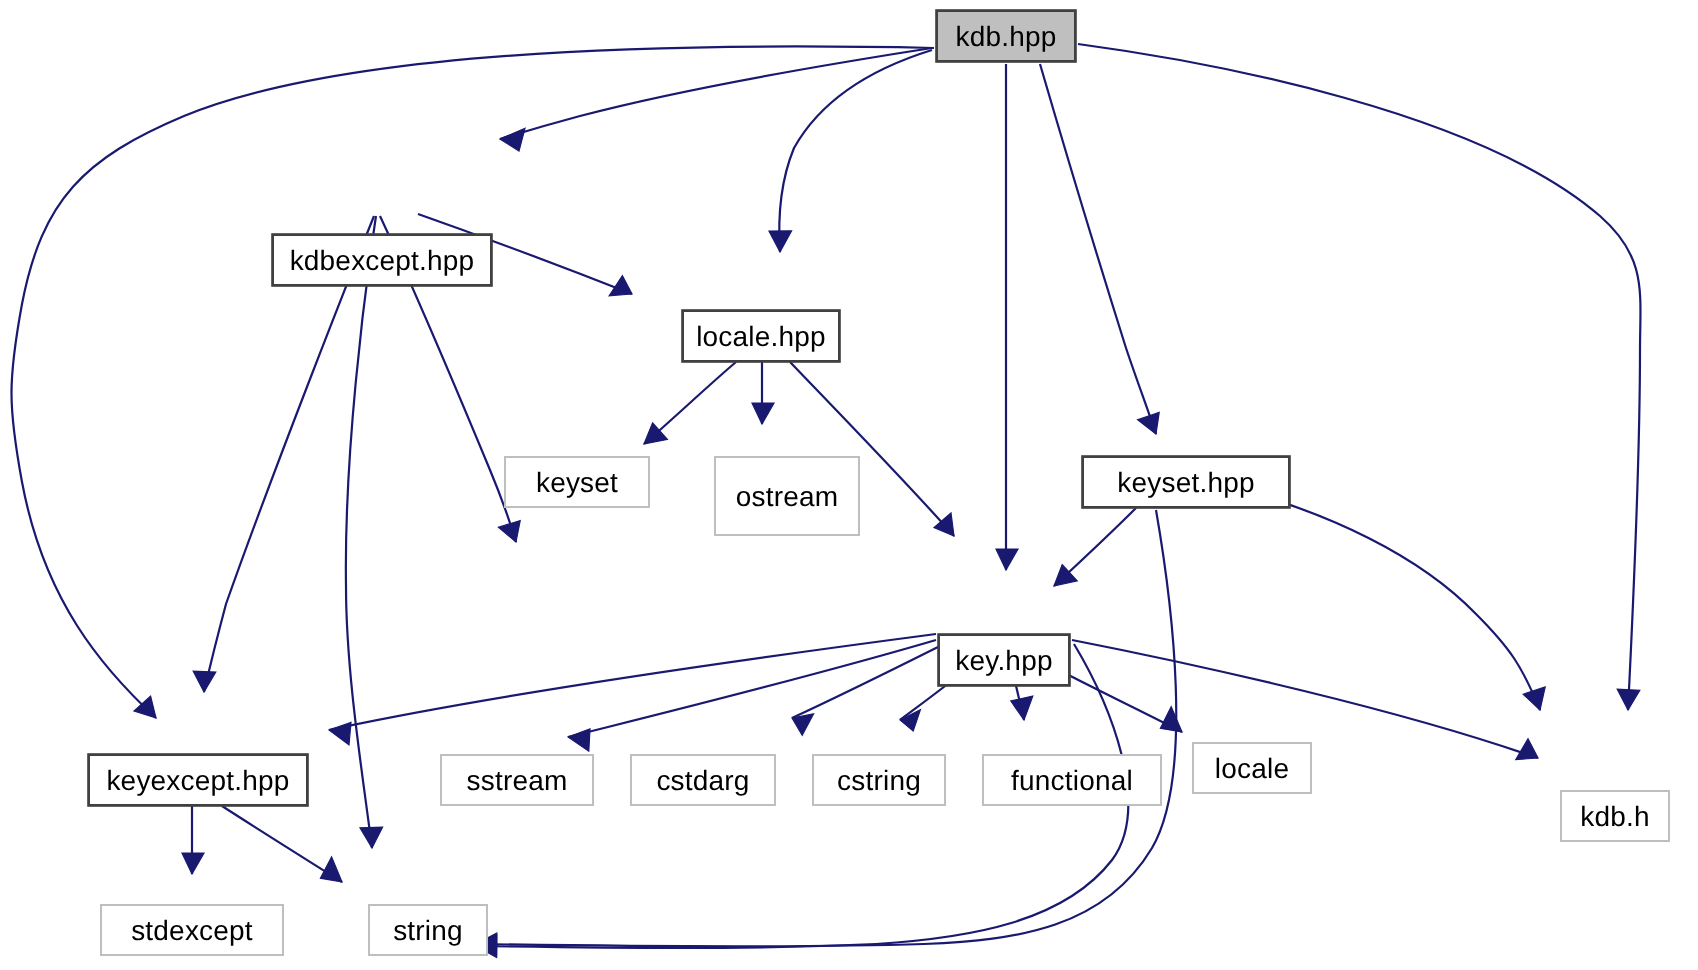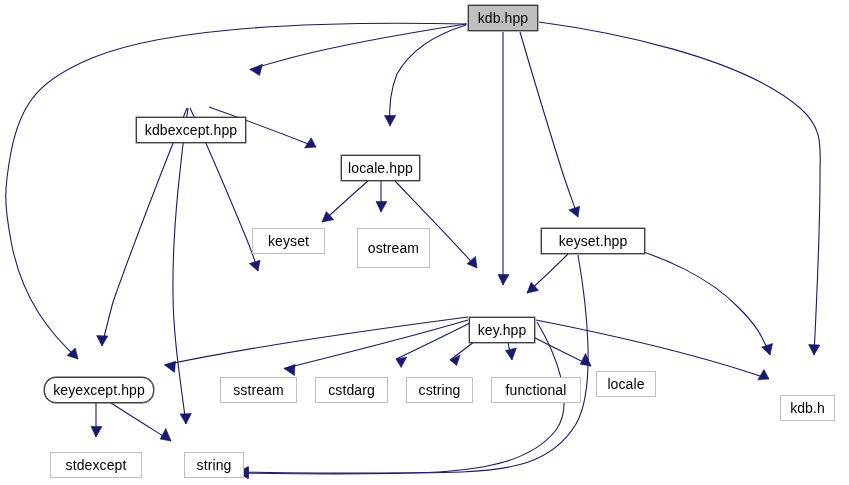--- a/index.html
+++ b/index.html
@@ -186,21 +186,21 @@
       </div>
       <div class="node-box" style="left: 345px; top: 228px; width: 73px; height: 40px; margin-left: 12px;">
         <span class="node-label">ostream</span>
       </div>
       <div class="node-box strong" style="left: 541px; top: 228px; width: 104px; height: 26px;">
         <span class="node-label">keyset.hpp</span>
       </div>
       <div class="node-box strong" style="left: 469px; top: 303px; width: 66px; height: 26px; margin-top: 14px;">
         <span class="node-label">key.hpp</span>
       </div>
-      <div class="node-box strong" style="left: 44px; top: 377px; width: 110px; height: 26px; border-radius: 12px;">
+      <div class="node-box strong" style="left: 44px; top: 377px; width: 110px; height: 26px;">
         <span class="node-label">keyexcept.hpp</span>
       </div>
       <div class="node-box" style="left: 220px; top: 377px; width: 77px; height: 26px;">
         <span class="node-label">sstream</span>
       </div>
       <div class="node-box" style="left: 315px; top: 377px; width: 73px; height: 26px;">
         <span class="node-label">cstdarg</span>
       </div>
       <div class="node-box" style="left: 406px; top: 377px; width: 67px; height: 26px;">
         <span class="node-label">cstring</span>

